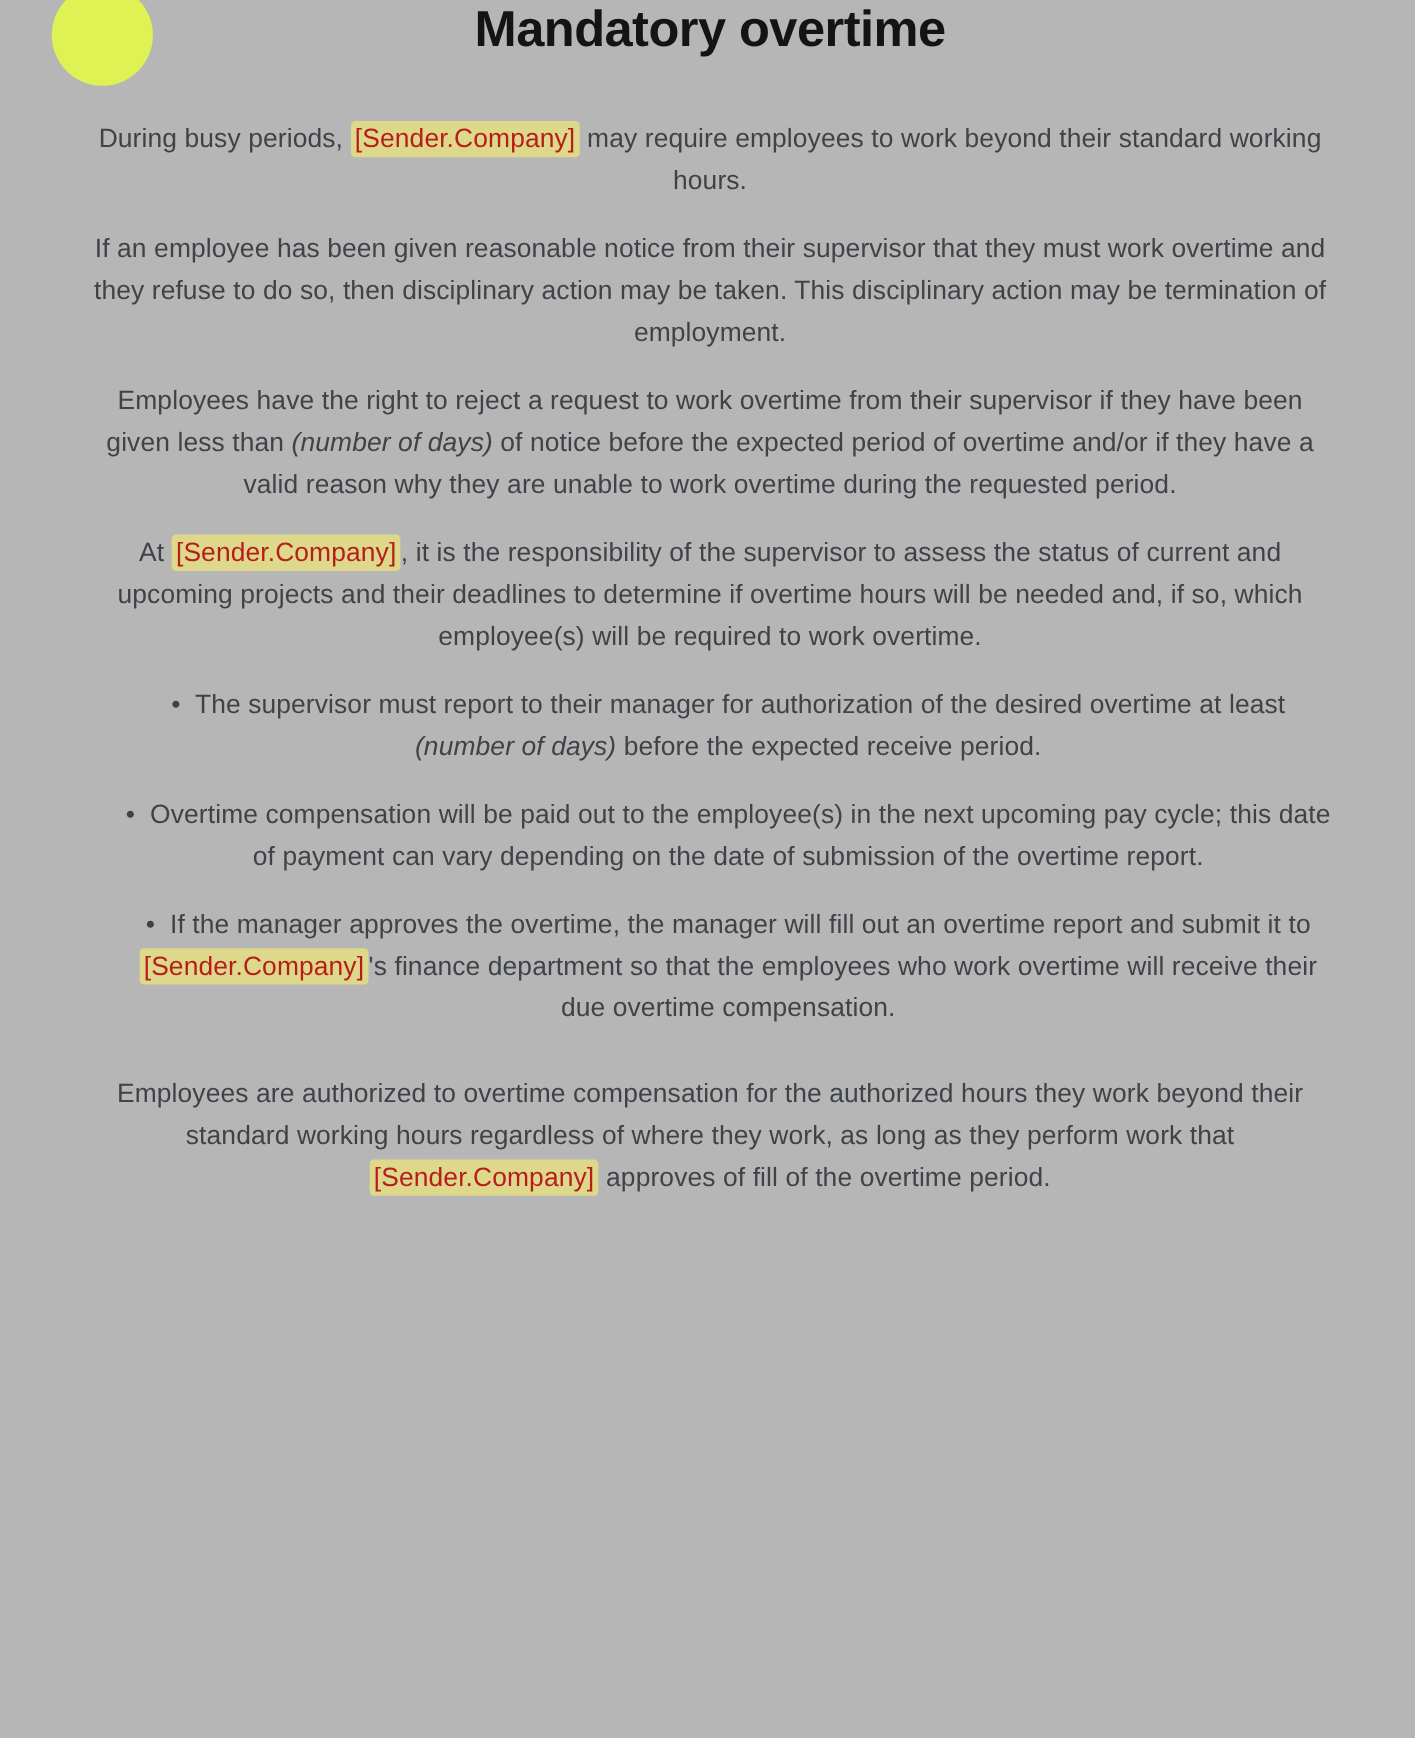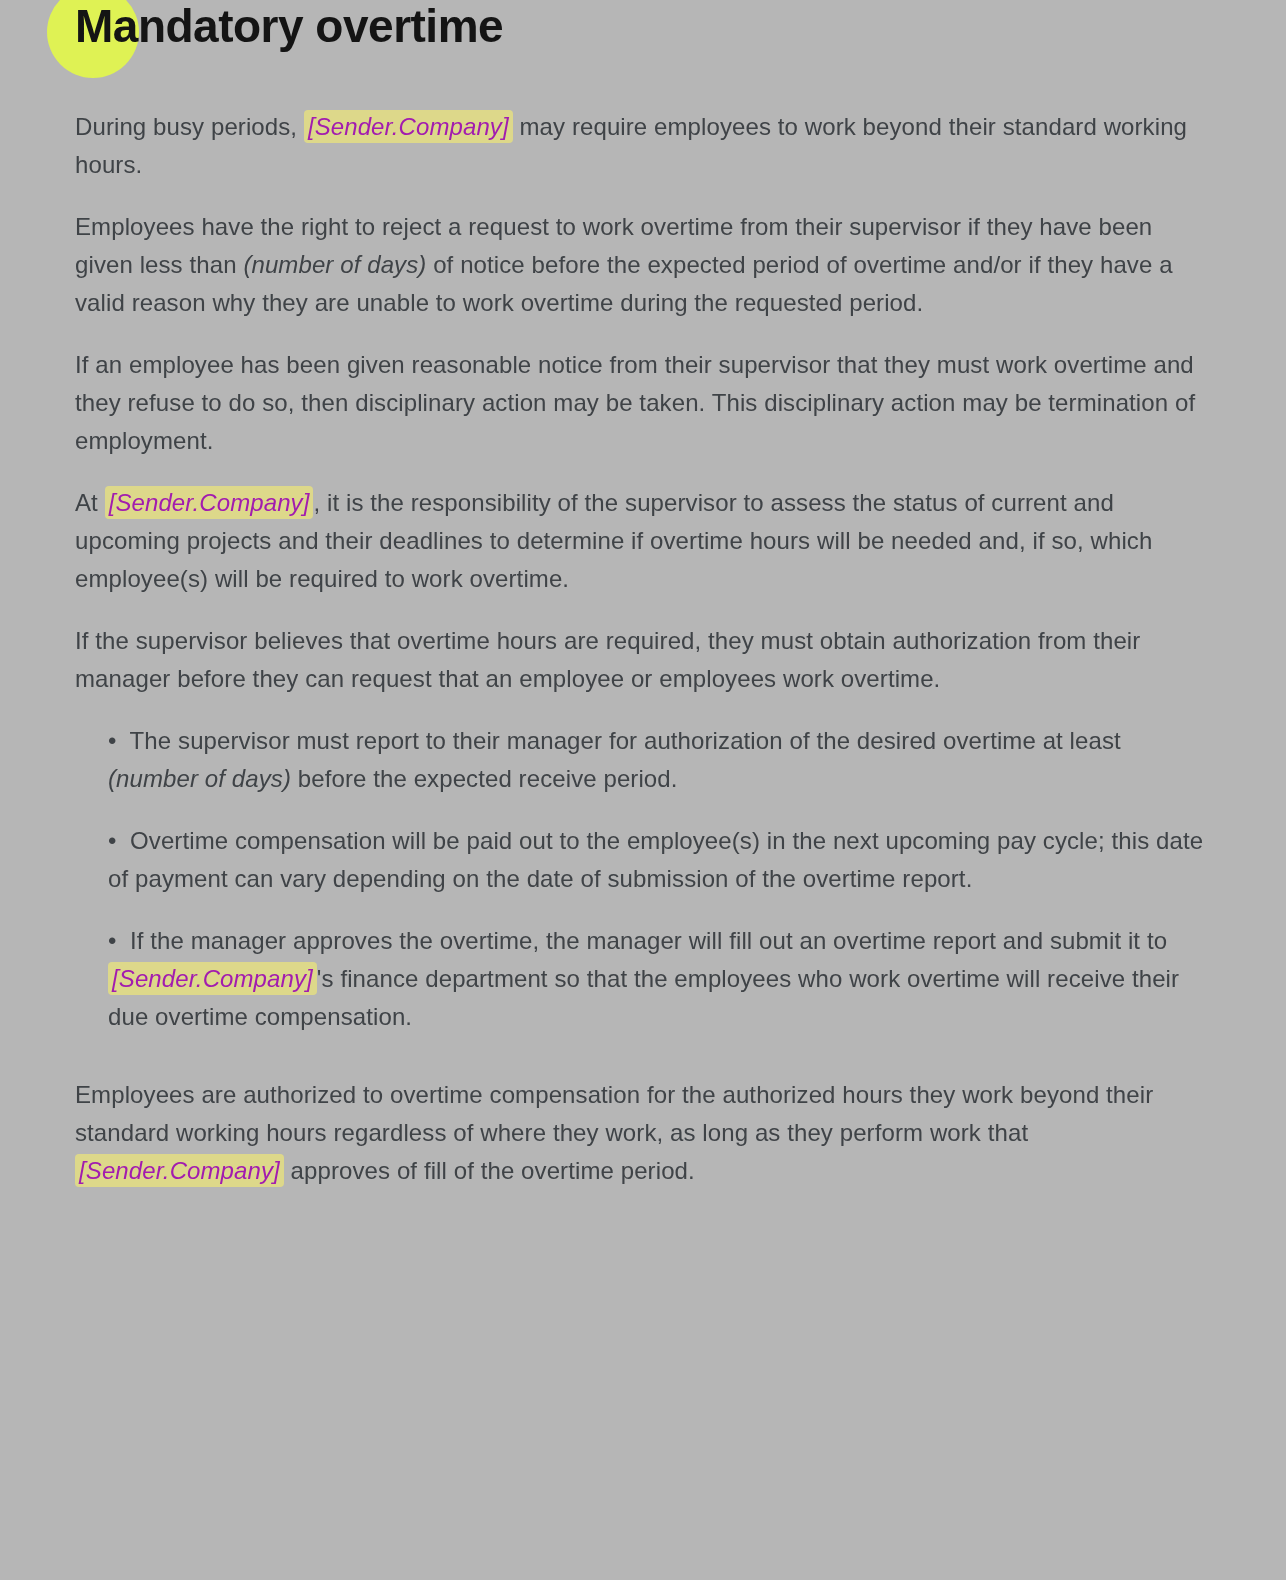--- a/index.html
+++ b/index.html
@@ -10,20 +10,21 @@
     position: relative;
     background: var(--bg, #b6b6b6);
     font-family: "Liberation Sans", sans-serif;
   }
   .doc {
     padding: 0 70px 0 75px;
     color: var(--body, #3f4347);
     font-size: 24px;
     line-height: 38px;
     letter-spacing: 0.1px;
+    text-align: center;
   }
   h1.heading {
     position: relative;
     margin: 54px 0 50px;
     font-size: 46px;
     line-height: 52px;
     font-weight: 700;
     letter-spacing: -0.5px;
     color: var(--heading, #141414);
   }
@@ -37,45 +38,43 @@
     border-radius: 50%;
     background: var(--circle, #dff254);
     z-index: 0;
   }
   .h-text { position: relative; z-index: 1; }
   p.para { margin: 0 0 24px; }
   .token {
     background: var(--token, #ddd88a);
     border-radius: 4px;
     padding: 3px 4px;
-    color: #a21caf;
+    color: #b91c1c;
     box-decoration-break: clone;
-    font-style: italic;
     -webkit-box-decoration-break: clone;
   }
   em.ph { font-style: italic; }
   ul.bullets {
     list-style: none;
     margin: 0 0 40px;
     padding: 0 0 0 33px;
   }
   ul.bullets li { margin: 0 0 24px; }
   .bullet-marker { display: inline; }
 </style>
 </head>
 <body style="background: rgb(182, 182, 182);">
 
 <div class="page" style="--bg: #b6b6b6; --body: #3f4347; --heading: #141414; --token: #ddd88a; --circle: #dff254;">
   <div class="doc">
       <h1 class="heading"><span class="accent-circle"></span><span class="h-text">Mandatory overtime</span></h1>
       <p class="para"><span>During busy periods, </span><span class="token">[Sender.Company]</span><span> may require employees to work beyond their standard working hours.</span></p>
+      <p class="para"><span>If an employee has been given reasonable notice from their supervisor that they must work overtime and they refuse to do so, then disciplinary action may be taken. This disciplinary action may be termination of employment.</span></p>
       <p class="para"><span>Employees have the right to reject a request to work overtime from their supervisor if they have been given less than </span><em class="ph">(number of days)</em><span> of notice before the expected period of overtime and/or if they have a valid reason why they are unable to work overtime during the requested period.</span></p>
-      <p class="para"><span>If an employee has been given reasonable notice from their supervisor that they must work overtime and they refuse to do so, then disciplinary action may be taken. This disciplinary action may be termination of employment.</span></p>
       <p class="para"><span>At </span><span class="token">[Sender.Company]</span><span>, it is the responsibility of the supervisor to assess the status of current and upcoming projects and their deadlines to determine if overtime hours will be needed and, if so, which employee(s) will be required to work overtime.</span></p>
-      <p class="para"><span>If the supervisor believes that overtime hours are required, they must obtain authorization from their manager before they can request that an employee or employees work overtime.</span></p>
       <ul class="bullets">
         <li><span class="bullet-marker">•&nbsp; </span><span>The supervisor must report to their manager for authorization of the desired overtime at least </span><em class="ph">(number of days)</em><span> before the expected receive period.</span></li>
         <li><span class="bullet-marker">•&nbsp; </span><span>Overtime compensation will be paid out to the employee(s) in the next upcoming pay cycle; this date of payment can vary depending on the date of submission of the overtime report.</span></li>
         <li><span class="bullet-marker">•&nbsp; </span><span>If the manager approves the overtime, the manager will fill out an overtime report and submit it to </span><span class="token">[Sender.Company]</span><span>'s finance department so that the employees who work overtime will receive their due overtime compensation.</span></li>
       </ul>
       <p class="para"><span>Employees are authorized to overtime compensation for the authorized hours they work beyond their standard working hours regardless of where they work, as long as they perform work that </span><span class="token">[Sender.Company]</span><span> approves of fill of the overtime period.</span></p>
     </div>
 </div>
 
 </body></html>

